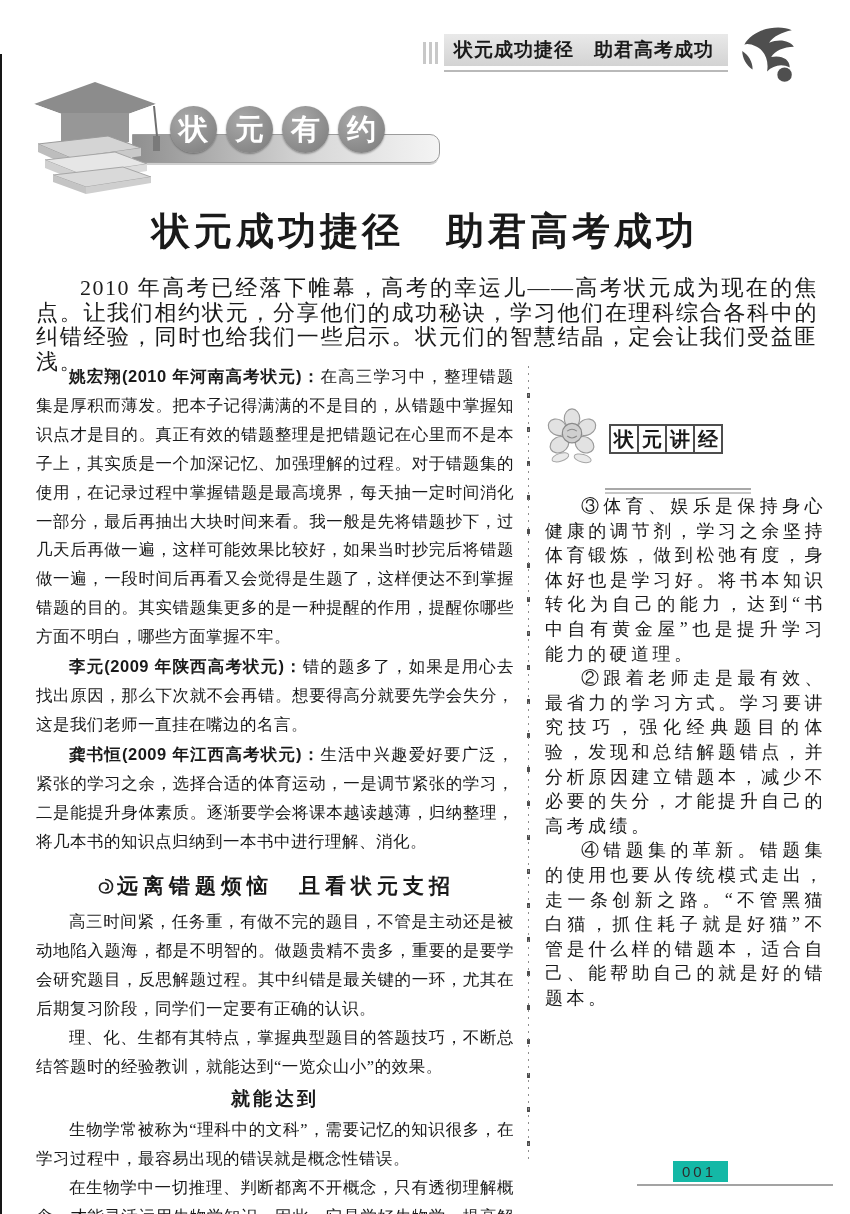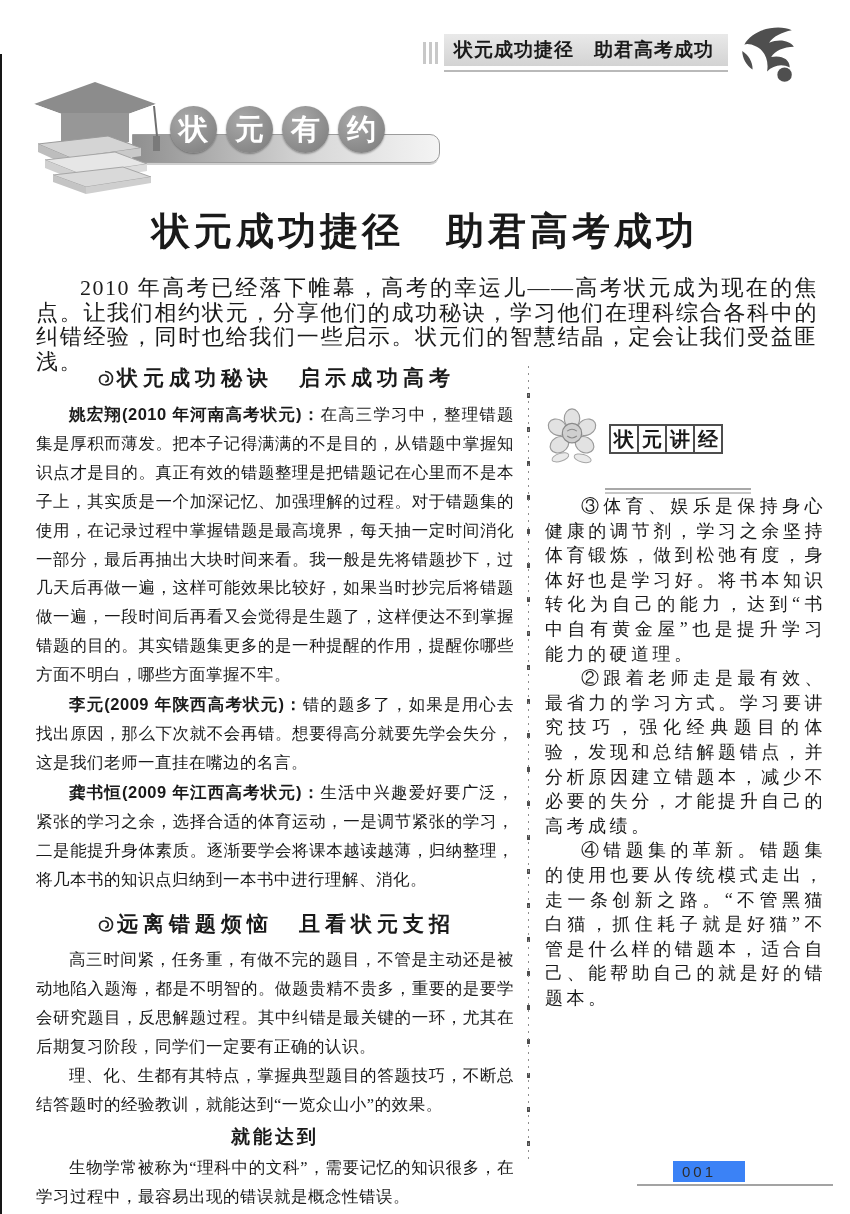--- a/index.html
+++ b/index.html
@@ -99,21 +99,21 @@
   .sidebar-p {
     font-size:18px; line-height:24.6px; letter-spacing:3.5px;
     text-align:justify; text-indent:2em;
   }
 
   
   .footer { position:absolute; right:17px; bottom:28px; width:196px; }
   .page-num {
     display:inline-block; font-family:"Liberation Sans","DejaVu Sans",sans-serif;
     font-size:15px; letter-spacing:3px; color:#2d2d2d;
-    background:#3b82f6; padding:2px 29px 2px 9px; margin-left:36px;
+    background:#14b8a6; padding:2px 12px 2px 9px; margin-left:36px;
   }
   .footer-line { height:2px; background:#a3a3a3; margin-top:2px; }
 </style>
 </head>
 <body>
 
 <div class="page">
   <div class="page-edge"></div>
 
   <div class="top-header">
@@ -164,25 +164,20 @@
     </div>
   </div>
 
   <h1 class="main-title">状元成功捷径　助君高考成功</h1>
 
   <p class="intro">2010 年高考已经落下帷幕，高考的幸运儿——高考状元成为现在的焦点。让我们相约状元，分享他们的成功秘诀，学习他们在理科综合各科中的纠错经验，同时也给我们一些启示。状元们的智慧结晶，定会让我们受益匪浅。</p>
 
   <div class="columns">
 
     <div class="left-col">
-      <div class="section-head">
-        <svg width="20" height="20" viewBox="0 0 20 20">
-          <path d="M10,3.5 C14.5,3.5 17.5,6.5 17.5,10.5 C17.5,14.5 14.5,17 10.5,17 C7,17 4.5,14.8 4.5,11.5 C4.5,8.8 6.6,7 9.3,7 C11.6,7 13.2,8.6 13.2,10.8 C13.2,12.6 12,13.8 10.2,13.8" fill="none" stroke="#222" stroke-width="1.7"></path>
-        </svg><span>状元成功秘诀　启示成功高考</span>
-      </div>
 
       <p class="body-p"><span class="lead">姚宏翔(2010 年河南高考状元)：</span><span>在高三学习中，整理错题集是厚积而薄发。把本子记得满满的不是目的，从错题中掌握知识点才是目的。真正有效的错题整理是把错题记在心里而不是本子上，其实质是一个加深记忆、加强理解的过程。对于错题集的使用，在记录过程中掌握错题是最高境界，每天抽一定时间消化一部分，最后再抽出大块时间来看。我一般是先将错题抄下，过几天后再做一遍，这样可能效果比较好，如果当时抄完后将错题做一遍，一段时间后再看又会觉得是生题了，这样便达不到掌握错题的目的。其实错题集更多的是一种提醒的作用，提醒你哪些方面不明白，哪些方面掌握不牢。</span></p>
 
       <p class="body-p"><span class="lead">李元(2009 年陕西高考状元)：</span><span>错的题多了，如果是用心去找出原因，那么下次就不会再错。想要得高分就要先学会失分，这是我们老师一直挂在嘴边的名言。</span></p>
 
       <p class="body-p"><span class="lead">龚书恒(2009 年江西高考状元)：</span><span>生活中兴趣爱好要广泛，紧张的学习之余，选择合适的体育运动，一是调节紧张的学习，二是能提升身体素质。逐渐要学会将课本越读越薄，归纳整理，将几本书的知识点归纳到一本书中进行理解、消化。</span></p>
 
       <div class="section-head second">
         <svg width="20" height="20" viewBox="0 0 20 20">
           <path d="M10,3.5 C14.5,3.5 17.5,6.5 17.5,10.5 C17.5,14.5 14.5,17 10.5,17 C7,17 4.5,14.8 4.5,11.5 C4.5,8.8 6.6,7 9.3,7 C11.6,7 13.2,8.6 13.2,10.8 C13.2,12.6 12,13.8 10.2,13.8" fill="none" stroke="#222" stroke-width="1.7"></path>

